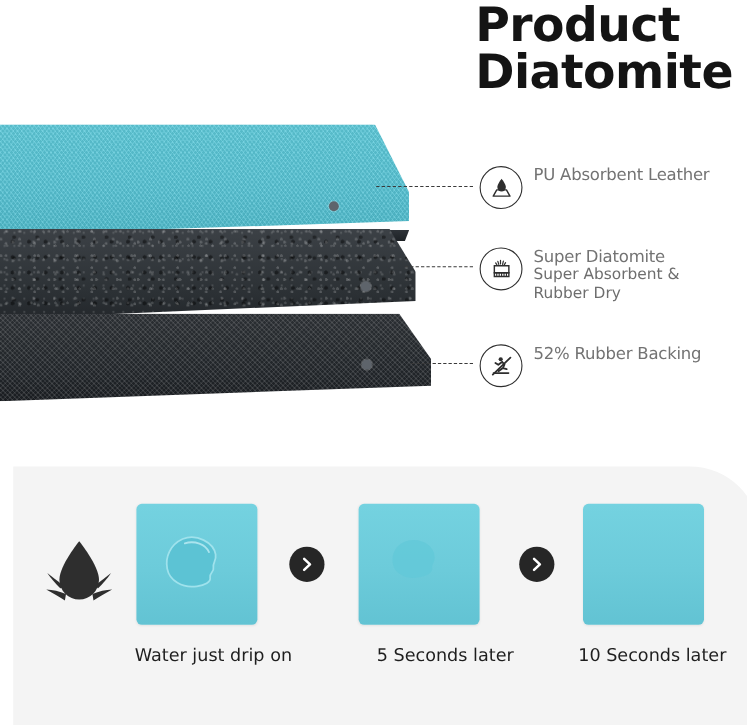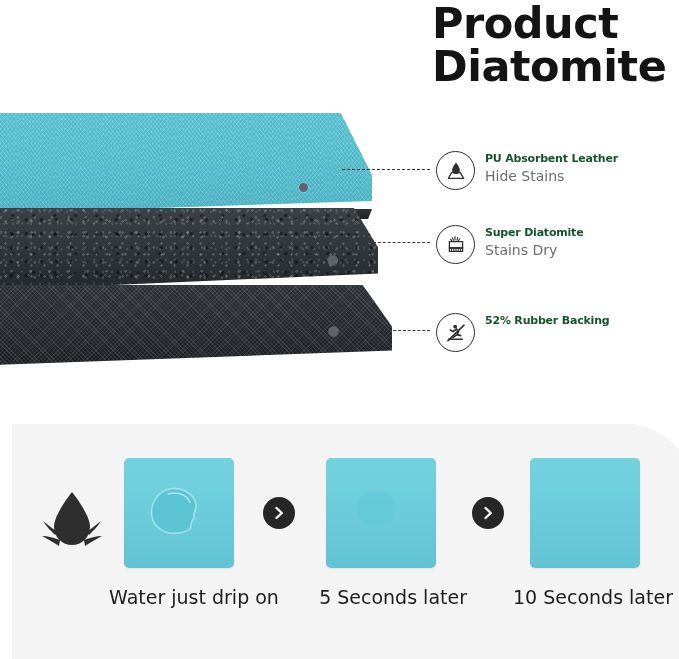--- a/index.html
+++ b/index.html
@@ -161,24 +161,24 @@
     align-items: center;
     justify-content: center;
     margin-top: 1px;
   }
   .feature-text {
     margin-left: 10px;
     padding-top: 0px;
   }
   .feature-title {
     font-family: "DejaVu Sans", sans-serif;
-    font-weight: bold;
-    font-size: 11px;
+    font-weight: normal;
+    font-size: 15px;
     line-height: 18px;
-    color: #14532d;
+    color: #737373;
     white-space: nowrap;
     letter-spacing: -0.2px;
   }
   .feature-sub {
     font-family: "DejaVu Sans", sans-serif;
     font-size: 14px;
     line-height: 16.5px;
     color: #6e6e6e;
     white-space: nowrap;
   }
@@ -237,21 +237,21 @@
     align-items: center;
     justify-content: center;
   }
   #arrow-1 { left: 251px; top: 497px; }
   #arrow-2 { left: 460px; top: 497px; }
 
   .caption {
     position: absolute;
     top: 586px;
     font-family: "DejaVu Sans", sans-serif;
-    font-size: 19px;
+    font-size: 16px;
     color: #1e1e1e;
     white-space: nowrap;
     text-align: center;
   }
   #caption-1 { left: 97px; width: 170px; }
   #caption-2 { left: 295px; width: 160px; text-align: right; }
   #caption-3 { left: 498px; width: 166px; }
 </style>
 </head>
 <body>
@@ -289,36 +289,36 @@
 
   <div class="feature" id="feature-pu">
     <div class="feature-icon">
       <svg width="24" height="24" viewBox="0 0 24 24" aria-hidden="true">
         <path d="M12 3.4 C12 3.4 8.1 8.3 8.1 11.1 A3.9 3.9 0 0 0 15.9 11.1 C15.9 8.3 12 3.4 12 3.4 Z" fill="#2e2e2e"></path>
         <path d="M4.4 19.3 L7.6 13.6 L16.4 13.6 L19.6 19.3 Z" fill="none" stroke="#2e2e2e" stroke-width="1.3" stroke-linejoin="round"></path>
       </svg>
     </div>
     <div class="feature-text">
       <div class="feature-title">PU Absorbent Leather</div>
-      <div class="feature-sub">Hide Stains</div>
     </div>
   </div>
 
   <div class="feature" id="feature-diat">
     <div class="feature-icon">
       <svg width="24" height="24" viewBox="0 0 24 24" aria-hidden="true">
         <path d="M11 3.6 L11 7 M13.6 4.4 L12.9 7.3 M8.6 4.6 L9.4 7.3 M15.6 5.8 L14.4 7.8 M6.6 6.0 L7.8 7.9" stroke="#2e2e2e" stroke-width="1.1" stroke-linecap="round"></path>
         <path d="M5.4 8.6 L18.6 8.6 L18.6 15.0 L5.4 15.0 Z" fill="none" stroke="#2e2e2e" stroke-width="1.3"></path>
         <path d="M5.4 15.0 L18.6 15.0 L18.6 18.4 L5.4 18.4 Z" fill="none" stroke="#2e2e2e" stroke-width="1.3"></path>
         <path d="M7.6 15.0 L7.6 18.4 M9.8 15.0 L9.8 18.4 M12 15.0 L12 18.4 M14.2 15.0 L14.2 18.4 M16.4 15.0 L16.4 18.4" stroke="#2e2e2e" stroke-width="1"></path>
       </svg>
     </div>
     <div class="feature-text">
       <div class="feature-title">Super Diatomite</div>
-      <div class="feature-sub">Stains Dry</div>
+      <div class="feature-sub">Super Absorbent &amp;</div>
+      <div class="feature-sub">Rubber Dry</div>
     </div>
   </div>
 
   <div class="feature" id="feature-rubber">
     <div class="feature-icon">
       <svg width="24" height="24" viewBox="0 0 24 24" aria-hidden="true">
         <circle cx="11.2" cy="5.6" r="1.9" fill="#2e2e2e"></circle>
         <path d="M12.4 8.0 L9.0 10.6 L6.4 9.0 M12.4 8.0 L14.6 10.2 L13.2 13.6 L9.2 16.4 M13.2 13.6 L16.6 14.6" stroke="#2e2e2e" stroke-width="1.7" stroke-linecap="round" stroke-linejoin="round" fill="none"></path>
         <path d="M4.6 18.2 L18.4 18.2" stroke="#2e2e2e" stroke-width="1.4" stroke-linecap="round"></path>
         <path d="M4.0 19.6 L20.0 4.2" stroke="#2e2e2e" stroke-width="1.6" stroke-linecap="round"></path>

